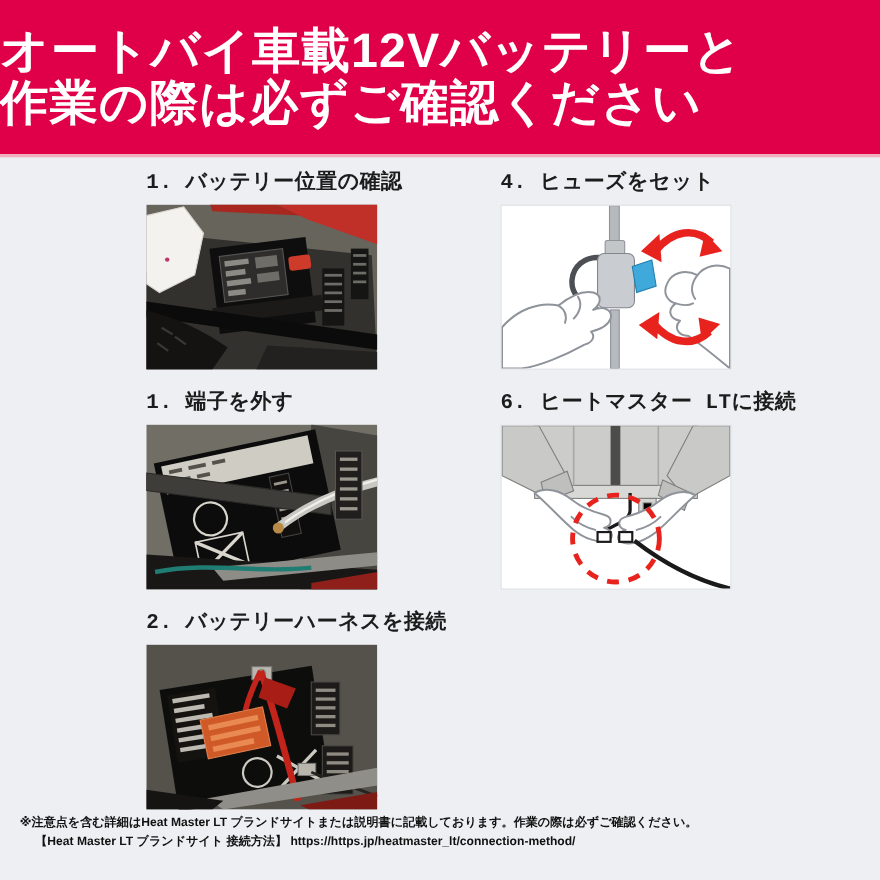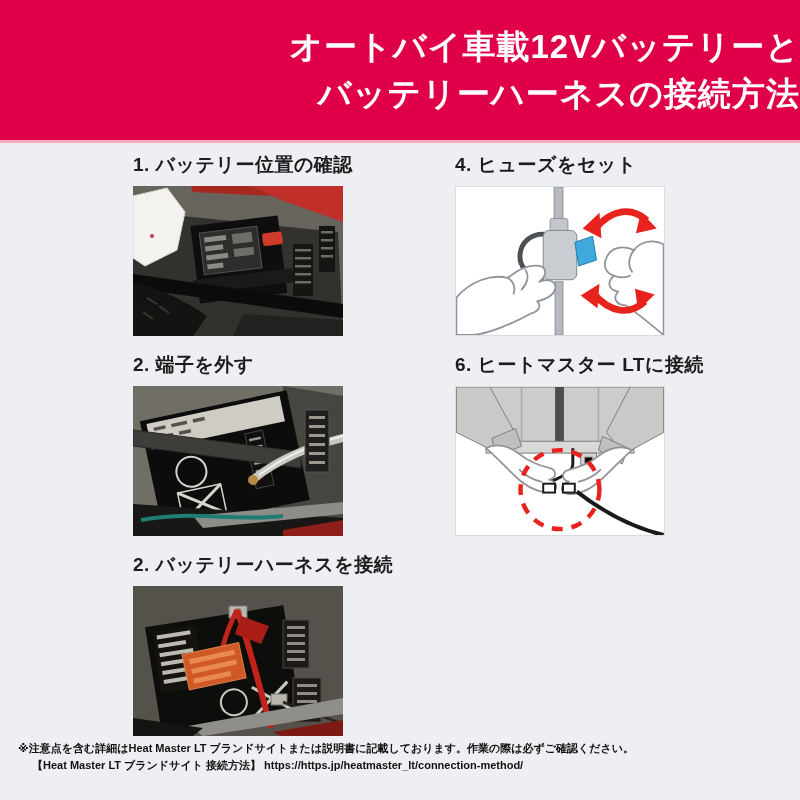--- a/index.html
+++ b/index.html
@@ -5,51 +5,51 @@
   html,body{margin:0;padding:0;}
   body{
     width:800px;height:800px;
     background:var(--page_bg,#edeff2);
     font-family:"Liberation Sans","DejaVu Sans",sans-serif;
     position:relative;overflow:hidden;
   }
   .header{
     height:140px;background:var(--header_bg,#e0004a);
     color:#fff;display:flex;flex-direction:column;
-    justify-content:center;align-items:flex-end;
-    font-weight:bold;font-size:33px;line-height:47px;letter-spacing:1px;
+    justify-content:center;align-items:flex-start;
+    font-weight:bold;font-size:44px;line-height:47px;letter-spacing:1px;
     box-shadow:0 3px 0 #f2aebf;
   }
   .steps{
     position:absolute;top:152px;left:133px;
     display:flex;gap:112px;
   }
   .col{width:210px;display:flex;flex-direction:column;}
   .step{margin-bottom:16px;}
   .step-label{
     font-size:19px;font-weight:bold;color:var(--text_dark,#1c1c1c);
-    letter-spacing:.5px;margin:0 0 8px 0;white-space:nowrap;
+    letter-spacing:.5px;margin:0 0 8px 0;white-space:nowrap;font-family:Liberation Mono, monospace;
   }
   .figure{width:210px;height:150px;}
   .figure svg{display:block;width:100%;height:100%;}
   .illus{background:#fff;border:1px solid #d9dce0;box-sizing:border-box;}
   .footer{
     position:absolute;top:740px;left:18px;right:14px;
     font-size:11px;font-weight:bold;color:#111;line-height:1.55;
   }
   .footer .line2{padding-left:14px;}
   .ln{stroke:#8f939a;fill:none;stroke-width:1.8;stroke-linecap:round;}
   .hand{fill:#fff;stroke:#8f939a;stroke-width:1.8;stroke-linejoin:round;}
 </style>
 </head>
 <body>
 
 <div class="header">
   <div>オートバイ車載12Vバッテリーと</div>
-  <div>バッテリーハーネスの接続方法</div>
+  <div>作業の際は必ずご確認ください</div>
 </div>
 
 <div class="steps">
 
   <div class="col">
 
     <div class="step">
       <div class="step-label">1. バッテリー位置の確認</div>
       <div class="figure">
         <svg viewBox="0 0 210 150">
@@ -86,21 +86,21 @@
           </g>
           <polygon points="0,88 210,118 210,132 0,102" fill="#0b0b0b"></polygon>
           <path d="M0,96 Q40,106 74,130 L60,150 L0,150 Z" fill="#141311"></path>
           <path d="M14,112 l10,6 M26,120 l10,7 M10,126 l10,7" stroke="#3a3834" stroke-width="2"></path>
           <polygon points="110,128 210,134 210,150 100,150" fill="#23211f"></polygon>
         </svg>
       </div>
     </div>
 
     <div class="step">
-      <div class="step-label">2. 端子を外す</div>
+      <div class="step-label">1. 端子を外す</div>
       <div class="figure">
         <svg viewBox="0 0 210 150">
           <rect width="210" height="150" fill="#716e66"></rect>
           <polygon points="150,0 210,10 210,150 140,150" fill="#474540"></polygon>
           <g transform="rotate(-12 95 80)">
             <rect x="18" y="18" width="150" height="112" fill="#0c0c0c"></rect>
             <rect x="24" y="22" width="136" height="26" fill="#cfccc4"></rect>
             <rect x="30" y="27" width="12" height="3.5" fill="#55524b"></rect>
             <rect x="48" y="27" width="16" height="3.5" fill="#55524b"></rect>
             <rect x="70" y="27" width="12" height="3.5" fill="#55524b"></rect>

